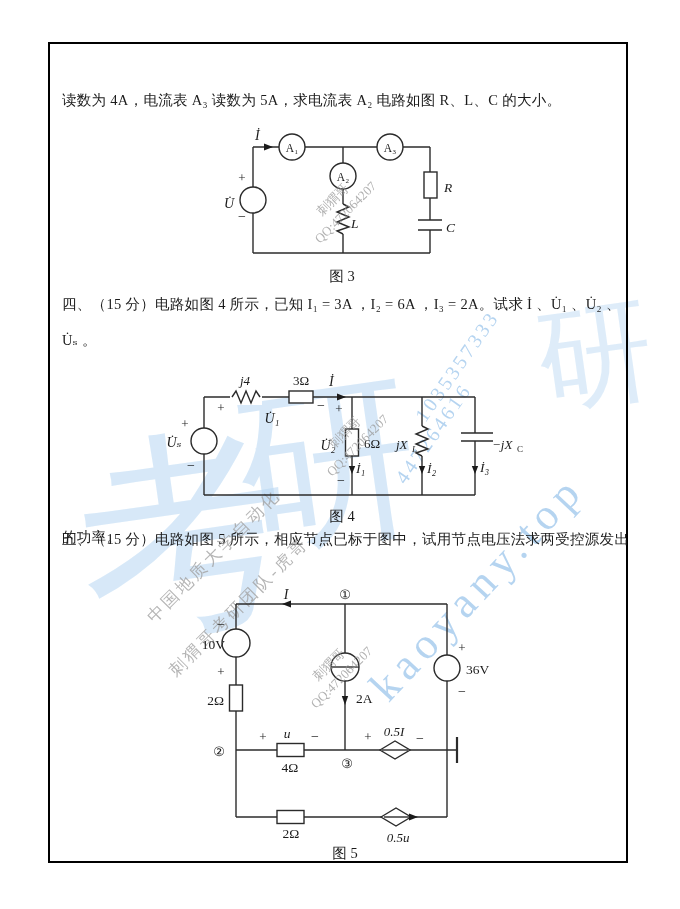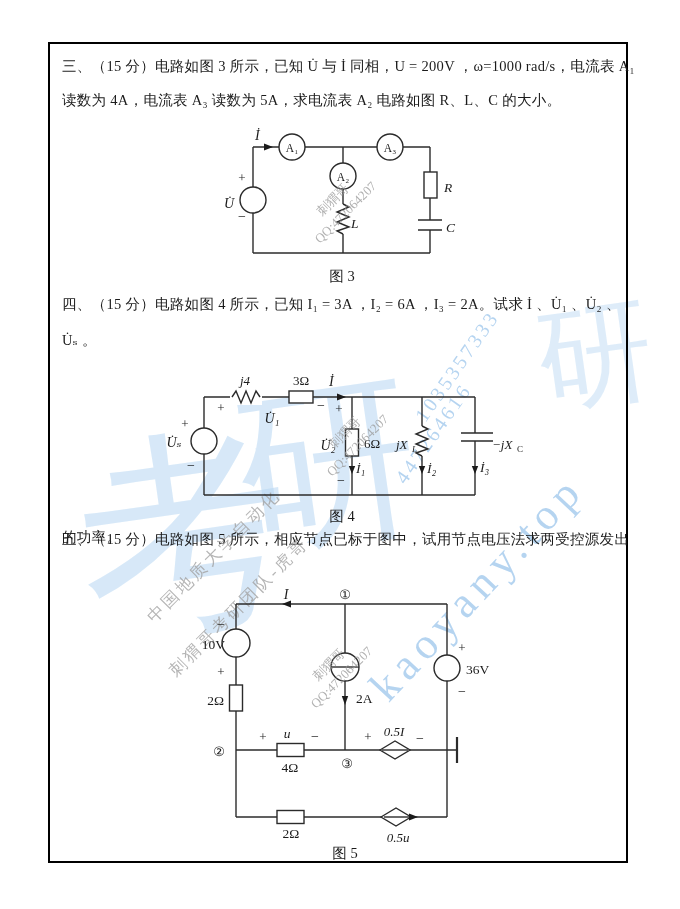--- a/index.html
+++ b/index.html
@@ -26,21 +26,20 @@
   <div class="wm-abs wm-cal" style="left:238px;top:345px;font-size:180px;transform:rotate(-8deg);">研</div>
   <div class="wm-abs wm-cal" style="left:538px;top:278px;font-size:115px;transform:rotate(-8deg);opacity:0.45;">研</div>
   <div class="wm-abs wm-blue" style="left:378px;top:668px;font-size:44px;letter-spacing:7px;transform:rotate(-47deg);transform-origin:0 50%;">kaoyany.top</div>
   <div class="wm-abs wm-blue" style="left:420px;top:408px;font-size:20px;letter-spacing:3px;transform:rotate(-55deg);transform-origin:0 50%;">1035357333</div>
   <div class="wm-abs wm-blue" style="left:400px;top:470px;font-size:20px;letter-spacing:3px;transform:rotate(-55deg);transform-origin:0 50%;">447264616</div>
   <div class="wm-abs wm-gray" style="left:150px;top:608px;font-size:17px;letter-spacing:3px;transform:rotate(-45deg);transform-origin:0 50%;">中国地质大学自动化</div>
   <div class="wm-abs wm-gray" style="left:172px;top:662px;font-size:17px;letter-spacing:3px;transform:rotate(-45deg);transform-origin:0 50%;">刺猬哥考研团队-虎哥</div>
 
   <div class="frame"></div>
 
-  <div class="pline" style="top:57px">三、（15 分）电路如图 3 所示，已知 U̇ 与 İ 同相，U = 200V ，ω=1000 rad/s，电流表 A₁</div>
   <div class="pline" style="top:91px">读数为 4A，电流表 A₃ 读数为 5A，求电流表 A₂ 电路如图 R、L、C 的大小。</div>
   <div class="pline" style="top:295px">四、（15 分）电路如图 4 所示，已知 I₁ = 3A ，I₂ = 6A ，I₃ = 2A。试求 İ 、U̇₁ 、U̇₂ 、</div>
   <div class="pline" style="top:331px">U̇ₛ 。</div>
   <div class="pline" style="top:530px">五、（15 分）电路如图 5 所示，相应节点已标于图中，试用节点电压法求两受控源发出</div>
   <div class="pline" style="top:528px">的功率。</div>
 
   <svg class="fig" style="left:210px;top:125px" width="280" height="165" viewBox="210 125 280 165">
     <g stroke="#2b2b2b" stroke-width="1.4" fill="none">
       <path d="M253,147 H430"></path>
       <path d="M253,147 V253"></path>

